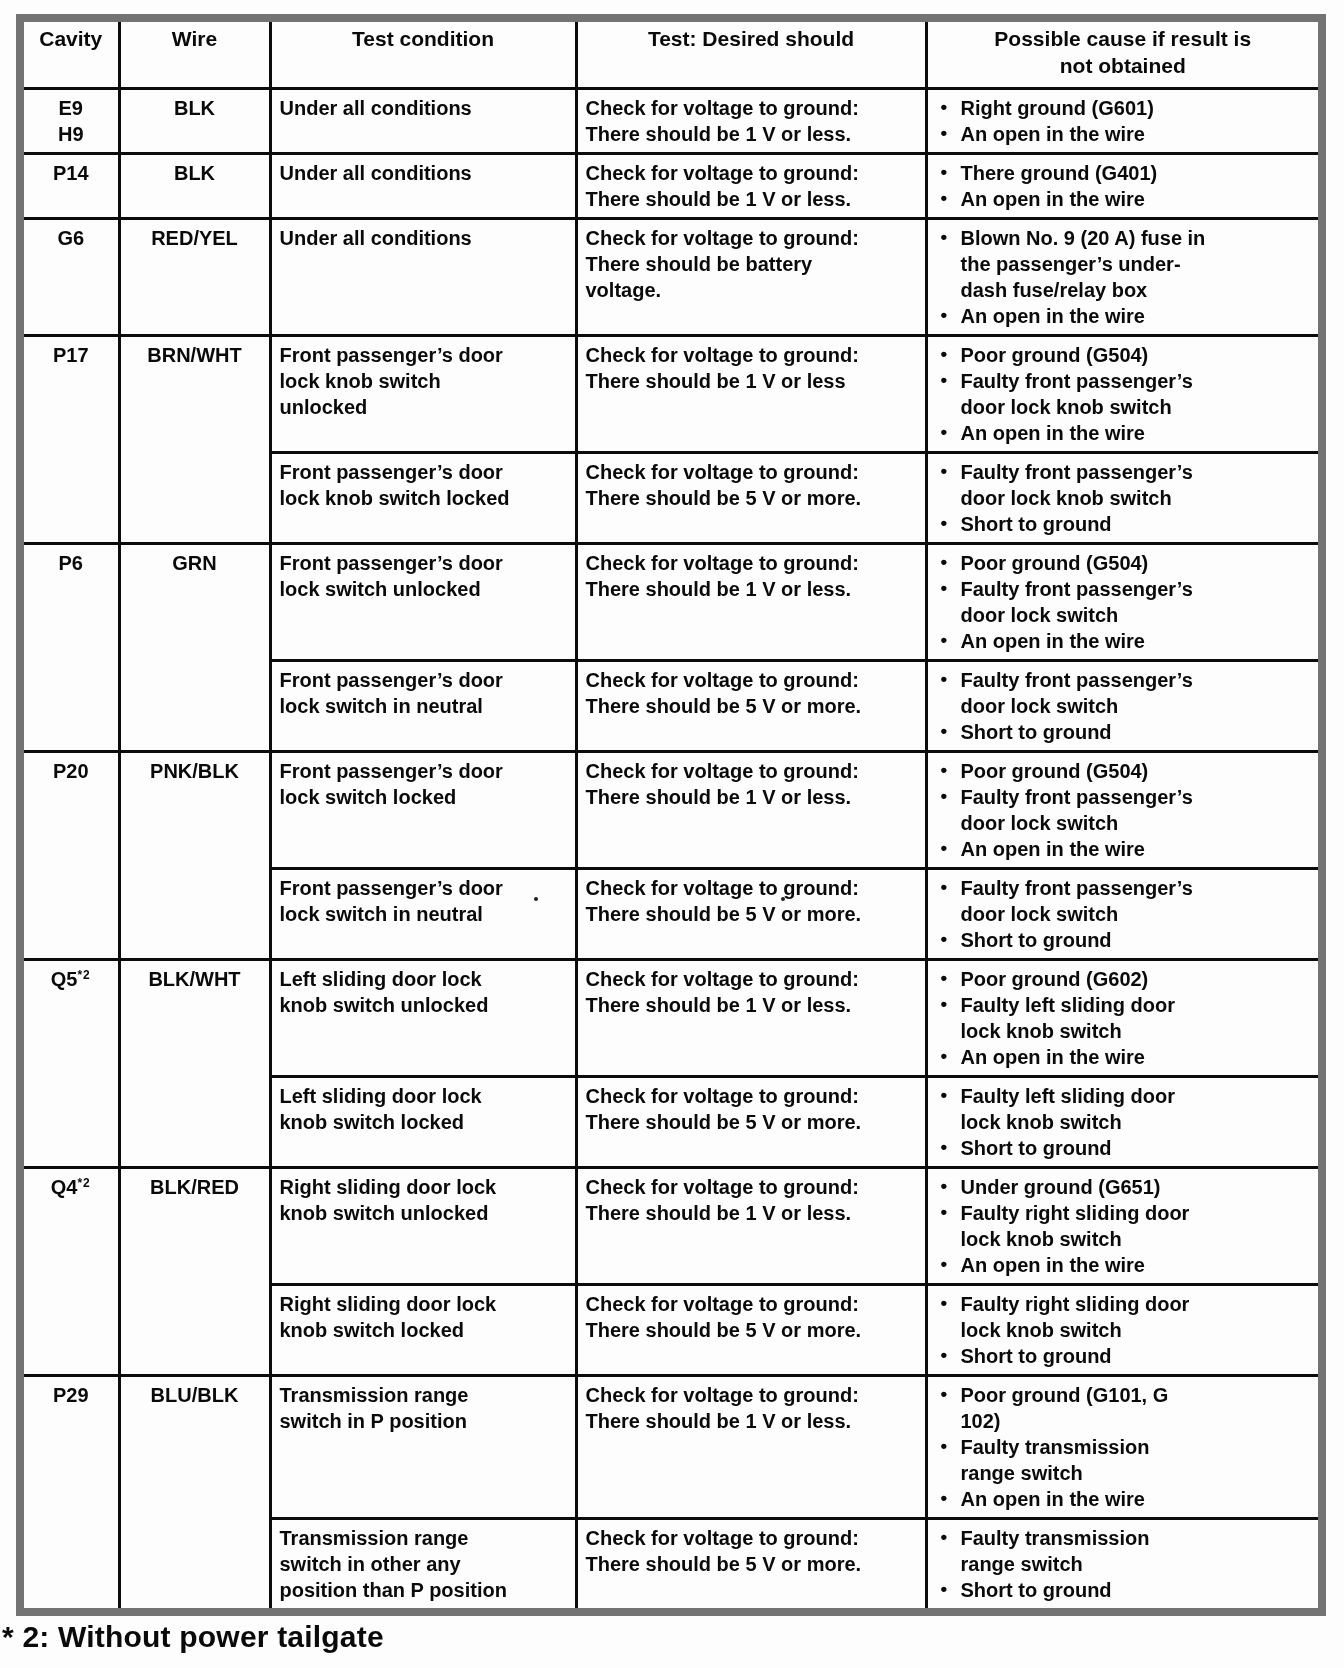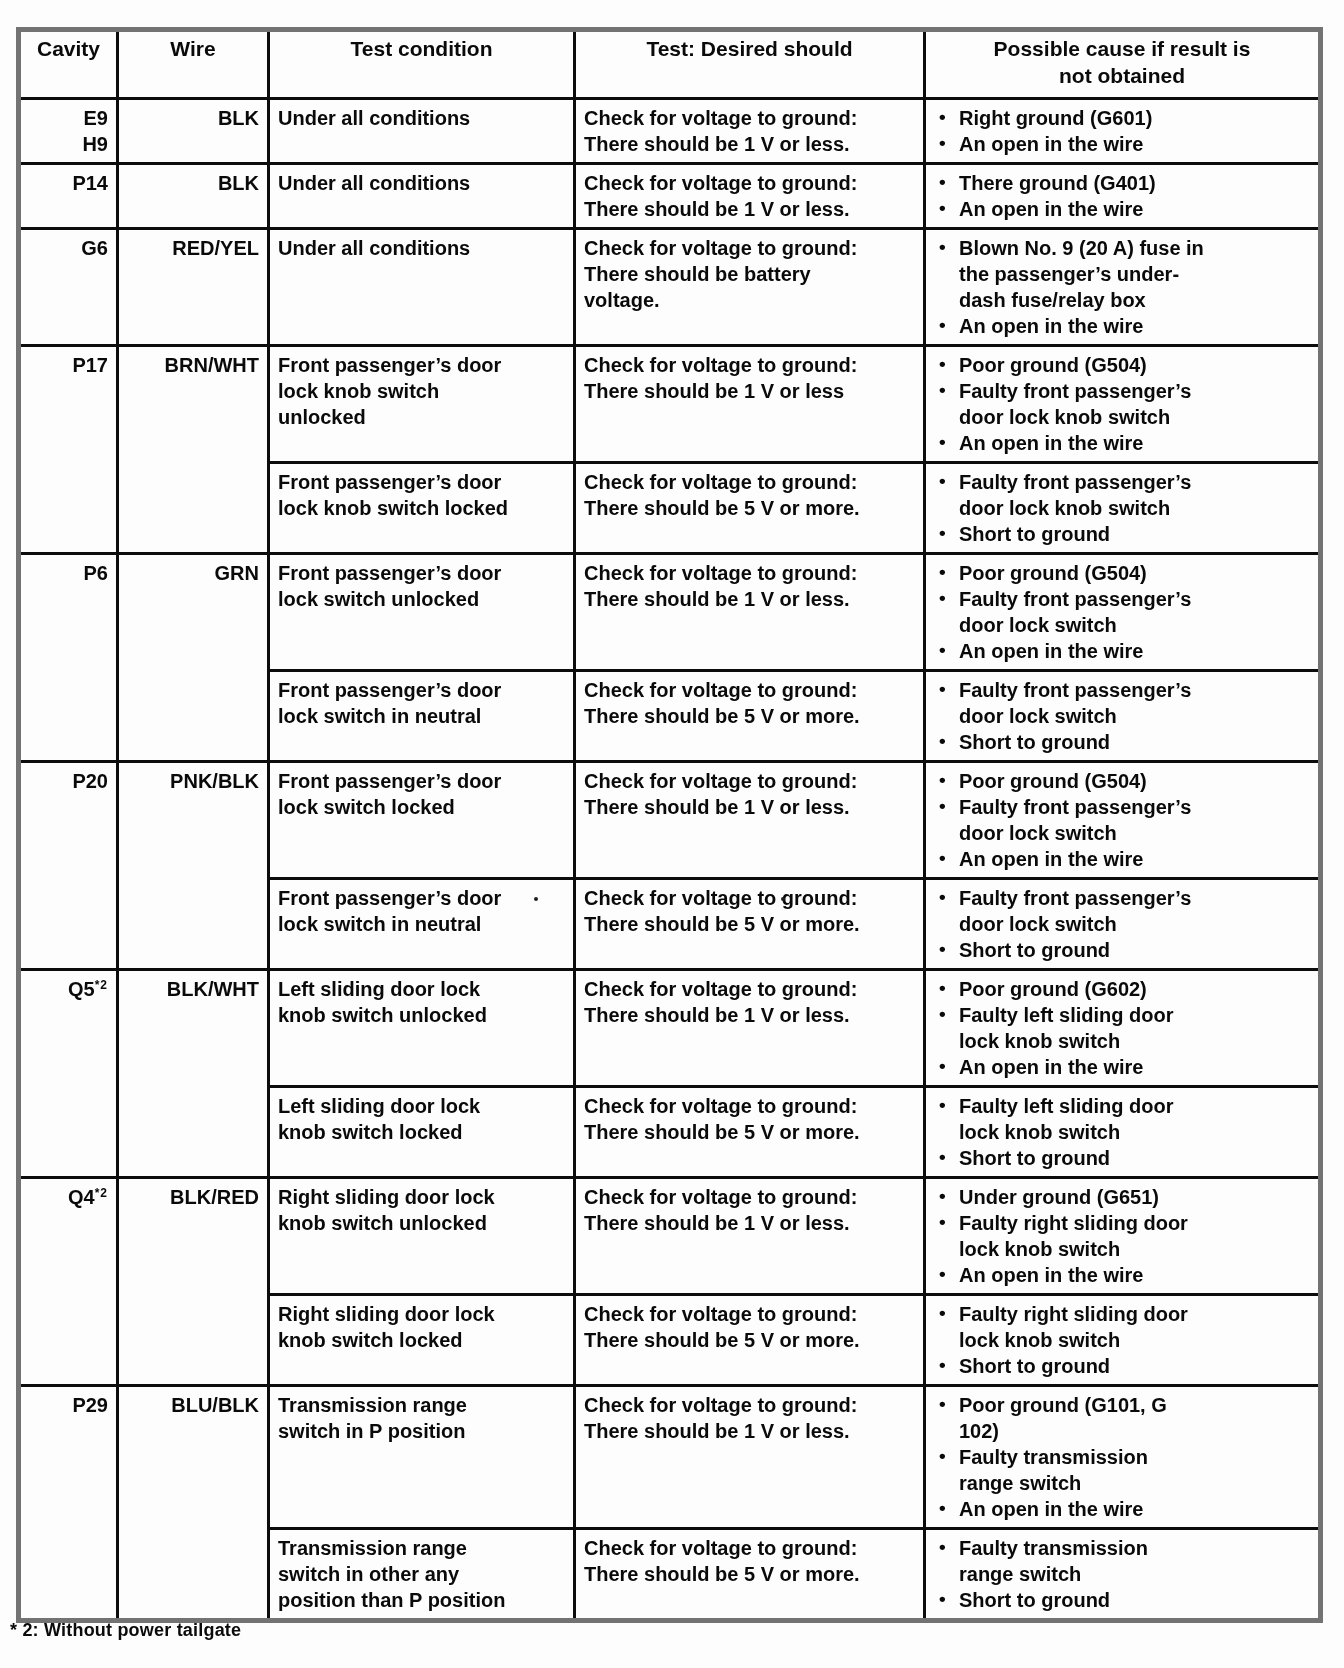--- a/index.html
+++ b/index.html
@@ -10,67 +10,67 @@
     color: #0a0a0a;
     position: relative;
     overflow: hidden;
   }
   .page {
     position: absolute; inset: 0;
     background: #fdfdfd;
   }
   table.test-table {
     position: absolute;
-    left: 16px; top: 27px;
+    left: 16px; top: 14px;
     width: 1302px;
     border-collapse: collapse;
     table-layout: fixed;
-    border: 5px solid #737373;
+    border: 8px solid #737373;
   }
   th, td {
     border: 3px solid #0c0c0c;
     vertical-align: top;
     font-weight: 700;
   }
   th {
     font-size: 21px;
     line-height: 27px;
     padding: 3px 6px 8px 6px;
     text-align: center;
     white-space: pre-line;
   }
   td {
     font-size: 20px;
     line-height: 26px;
     padding: 5px 8px;
   }
-  td.c-cavity, td.c-wire { text-align: right; }
+  td.c-cavity, td.c-wire { text-align: center; }
   td.c-cavity sup {
     font-size: 12px;
     line-height: 0;
     vertical-align: 7px;
     letter-spacing: 1px;
   }
   .pre { white-space: pre-line; }
   .cause {
     position: relative;
     padding-left: 25px;
     white-space: pre-line;
   }
   .cause::before {
     content: "\2022";
     position: absolute;
     left: 5px; top: -1px;
     font-size: 19px;
   }
   .footnote {
     position: absolute;
-    left: 10px;
+    left: 2px;
     top: 1620px;
-    font-size: 18px;
+    font-size: 30px;
     font-weight: 700;
     letter-spacing: 0.2px;
   }
   .artifact {
     position: absolute;
     width: 4px; height: 4px;
     background: #202020;
     border-radius: 50%;
   }
   .dot1 { left: 534px; top: 897px; }

